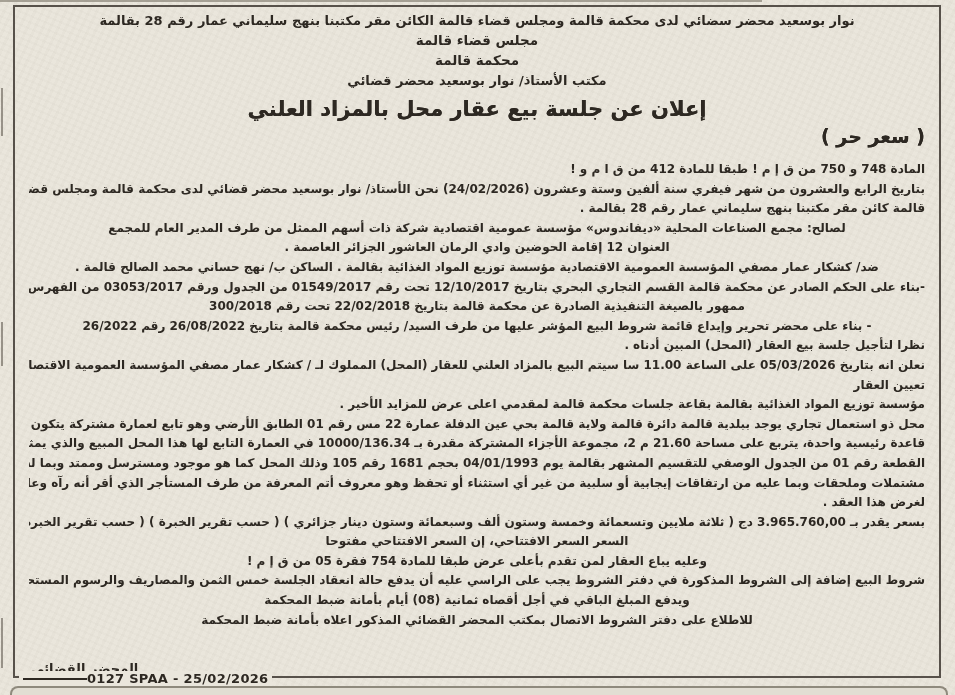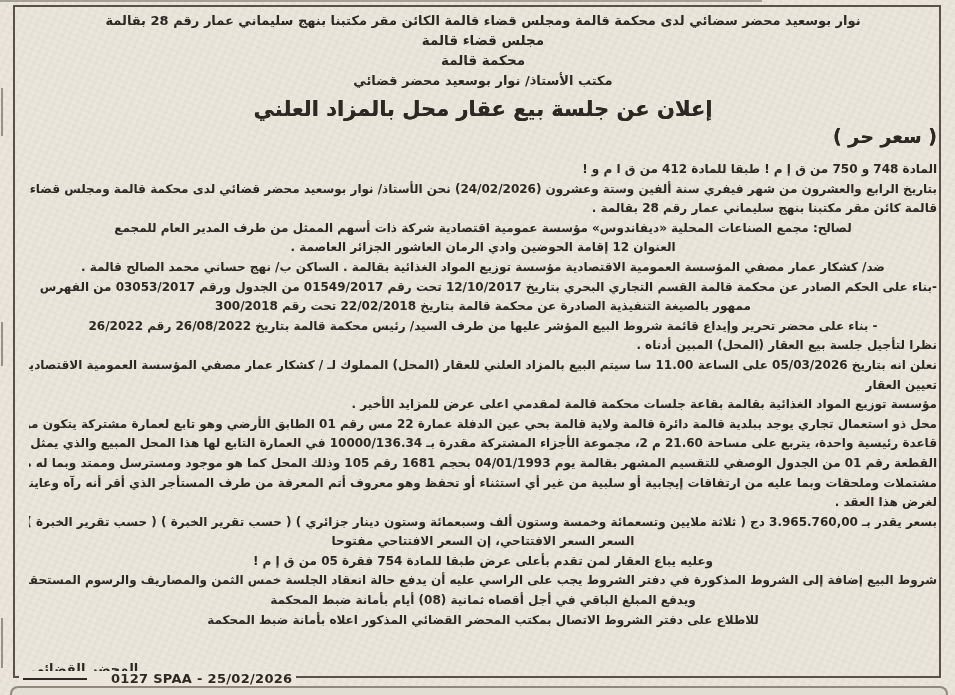--- a/index.html
+++ b/index.html
@@ -30,21 +30,21 @@
   .edge-tick{
     position:absolute;left:1px;width:2px;background:#6b665c;opacity:.65;
   }
   .tick-1{top:88px;height:48px;}
   .tick-2{top:322px;height:44px;}
   .tick-3{top:618px;height:50px;}
   .frame{
     position:absolute;
     left:13px;top:5px;width:928px;height:673px;
     border:2px solid var(--frame);
-    padding:4px 2px 0 14px;
+    padding:4px 14px 0 14px;
   }
   .hdr{text-align:center;}
   .hdr-line1{font-size:13px;line-height:19px;letter-spacing:-0.2px;}
   .hdr-phone{font-size:13.5px;line-height:21px;margin-top:3px;}
   .hdr-council{font-size:13.5px;line-height:20px;}
   .hdr-court{font-size:13.5px;line-height:20px;}
   .hdr-office{font-size:13px;line-height:21px;}
   .title{
     font-size:21px;line-height:27px;margin-top:5px;
     text-align:center;letter-spacing:-0.3px;
@@ -63,21 +63,21 @@
     overflow:hidden;
   }
   .body-line.align-center{text-align:center;}
   .sig{
     position:absolute;bottom:0;right:auto;left:16px;
     font-size:13px;
   }
   .pubcode{
     position:absolute;bottom:-10px;left:4px;
     direction:ltr;unicode-bidi:embed;
-    display:flex;align-items:center;gap:24px;
+    display:flex;align-items:center;gap:0;
     background:var(--paper);
     padding:0 4px;
     font-size:13px;letter-spacing:0.3px;
   }
   .pubcode-rule{
     display:inline-block;width:64px;height:0;
     border-top:2px solid var(--ink);
   }
   .next-ad-bar{
     position:absolute;left:10px;top:686px;width:938px;height:16px;

